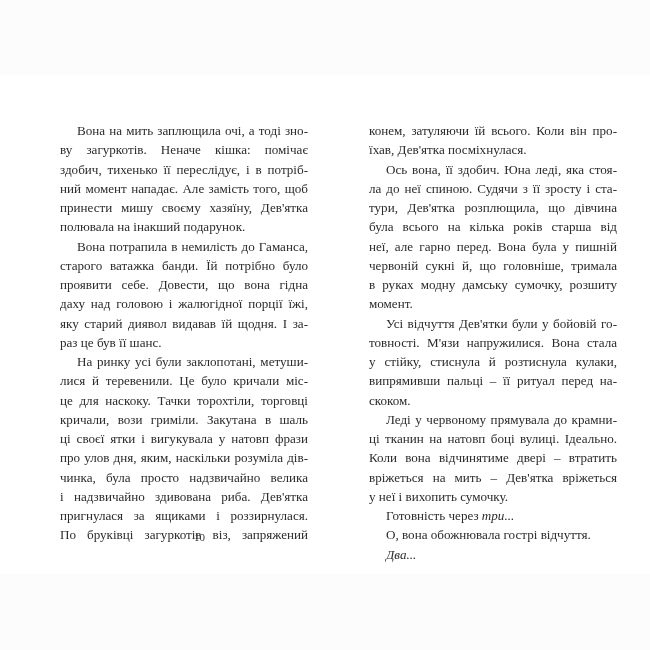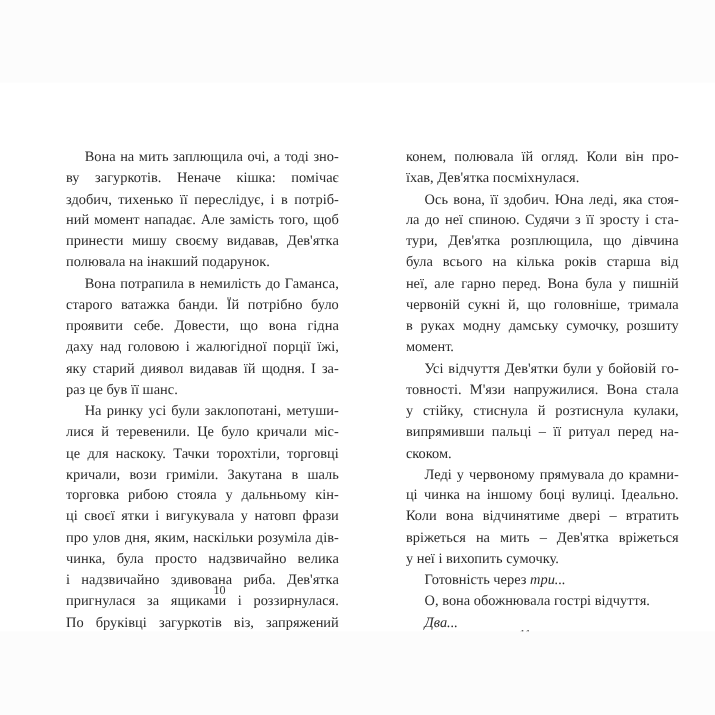--- a/index.html
+++ b/index.html
@@ -9,21 +9,21 @@
     font-family: "Liberation Serif", "DejaVu Serif", serif;
     color: #2b2b2b;
   }
   .band { position: absolute; left: 0; width: 650px; background: #fcfcfc; }
   .band.top { top: 0; height: 75px; }
   .band.bottom { top: 574px; height: 76px; }
   .page { position: absolute; top: 75px; height: 499px; width: 325px; }
   .page.left { left: 0; }
   .page.right { left: 325px; }
   .textcol {
-    position: absolute; top: 57px;
+    position: absolute; top: 46px;
     width: 248px;
     font-size: 13.1px;
     line-height: 19.25px;
     text-align: justify;
   }
   .page.left .textcol { left: 60px; }
   .page.right .textcol { left: 44px; }
   .line { display: block; white-space: nowrap; text-align: justify; text-align-last: justify; height: 19.25px; }
   .line.last { text-align-last: left; }
   .line.indent { padding-left: 17px; }
@@ -39,62 +39,61 @@
 <body>
 
 <div class="band top"></div>
 
 <div class="page left">
   <div class="textcol" id="left-text">
       <span class="line indent"><span>Вона на мить заплющила очі, а тоді зно-</span></span>
       <span class="line"><span>ву загуркотів. Неначе кішка: помічає</span></span>
       <span class="line"><span>здобич, тихенько її переслідує, і в потріб-</span></span>
       <span class="line"><span>ний момент нападає. Але замість того, щоб</span></span>
-      <span class="line"><span>принести мишу своєму видавав, Дев'ятка</span></span>
+      <span class="line"><span>принести мишу своєму хазяїну, Дев'ятка</span></span>
       <span class="line last"><span>полювала на інакший подарунок.</span></span>
       <span class="line indent"><span>Вона потрапила в немилість до Гаманса,</span></span>
       <span class="line"><span>старого ватажка банди. Їй потрібно було</span></span>
       <span class="line"><span>проявити себе. Довести, що вона гідна</span></span>
       <span class="line"><span>даху над головою і жалюгідної порції їжі,</span></span>
       <span class="line"><span>яку старий диявол видавав їй щодня. І за-</span></span>
       <span class="line last"><span>раз це був її шанс.</span></span>
       <span class="line indent"><span>На ринку усі були заклопотані, метуши-</span></span>
       <span class="line"><span>лися й теревенили. Це було кричали міс-</span></span>
       <span class="line"><span>це для наскоку. Тачки торохтіли, торговці</span></span>
       <span class="line"><span>кричали, вози гриміли. Закутана в шаль</span></span>
-      <span class="line"><span>торговка рибою стояла у дальньому кін-</span></span>
       <span class="line"><span>ці своєї ятки і вигукувала у натовп фрази</span></span>
       <span class="line"><span>про улов дня, яким, наскільки розуміла дів-</span></span>
       <span class="line"><span>чинка, була просто надзвичайно велика</span></span>
       <span class="line"><span>і надзвичайно здивована риба. Дев'ятка</span></span>
       <span class="line"><span>пригнулася за ящиками і роззирнулася.</span></span>
       <span class="line"><span>По бруківці загуркотів віз, запряжений</span></span>
     </div>
   <div class="pnum">10</div>
 </div>
 
 <div class="page right">
   <div class="textcol" id="right-text">
-      <span class="line"><span>конем, полювала їй огляд. Коли він про-</span></span>
+      <span class="line"><span>конем, затуляючи їй всього. Коли він про-</span></span>
       <span class="line last"><span>їхав, Дев'ятка посміхнулася.</span></span>
       <span class="line indent"><span>Ось вона, її здобич. Юна леді, яка стоя-</span></span>
       <span class="line"><span>ла до неї спиною. Судячи з її зросту і ста-</span></span>
       <span class="line"><span>тури, Дев'ятка розплющила, що дівчина</span></span>
       <span class="line"><span>була всього на кілька років старша від</span></span>
       <span class="line"><span>неї, але гарно перед. Вона була у пишній</span></span>
       <span class="line"><span>червоній сукні й, що головніше, тримала</span></span>
       <span class="line"><span>в руках модну дамську сумочку, розшиту</span></span>
       <span class="line last"><span>момент.</span></span>
       <span class="line indent"><span>Усі відчуття Дев'ятки були у бойовій го-</span></span>
       <span class="line"><span>товності. М'язи напружилися. Вона стала</span></span>
       <span class="line"><span>у стійку, стиснула й розтиснула кулаки,</span></span>
       <span class="line"><span>випрямивши пальці – її ритуал перед на-</span></span>
       <span class="line last"><span>скоком.</span></span>
       <span class="line indent"><span>Леді у червоному прямувала до крамни-</span></span>
-      <span class="line"><span>ці чинка на іншому боці вулиці. Ідеально.</span></span>
+      <span class="line"><span>ці тканин на натовп боці вулиці. Ідеально.</span></span>
       <span class="line"><span>Коли вона відчинятиме двері – втратить</span></span>
       <span class="line"><span>вріжеться на мить – Дев'ятка вріжеться</span></span>
       <span class="line last"><span>у неї і вихопить сумочку.</span></span>
       <span class="line indent last ital"><span>Готовність через </span><span class="it">три...</span></span>
       <span class="line indent last"><span>О, вона обожнювала гострі відчуття.</span></span>
       <span class="line indent last ital"><span></span><span class="it">Два...</span></span>
     </div>
   <div class="pnum">11</div>
 </div>
 

